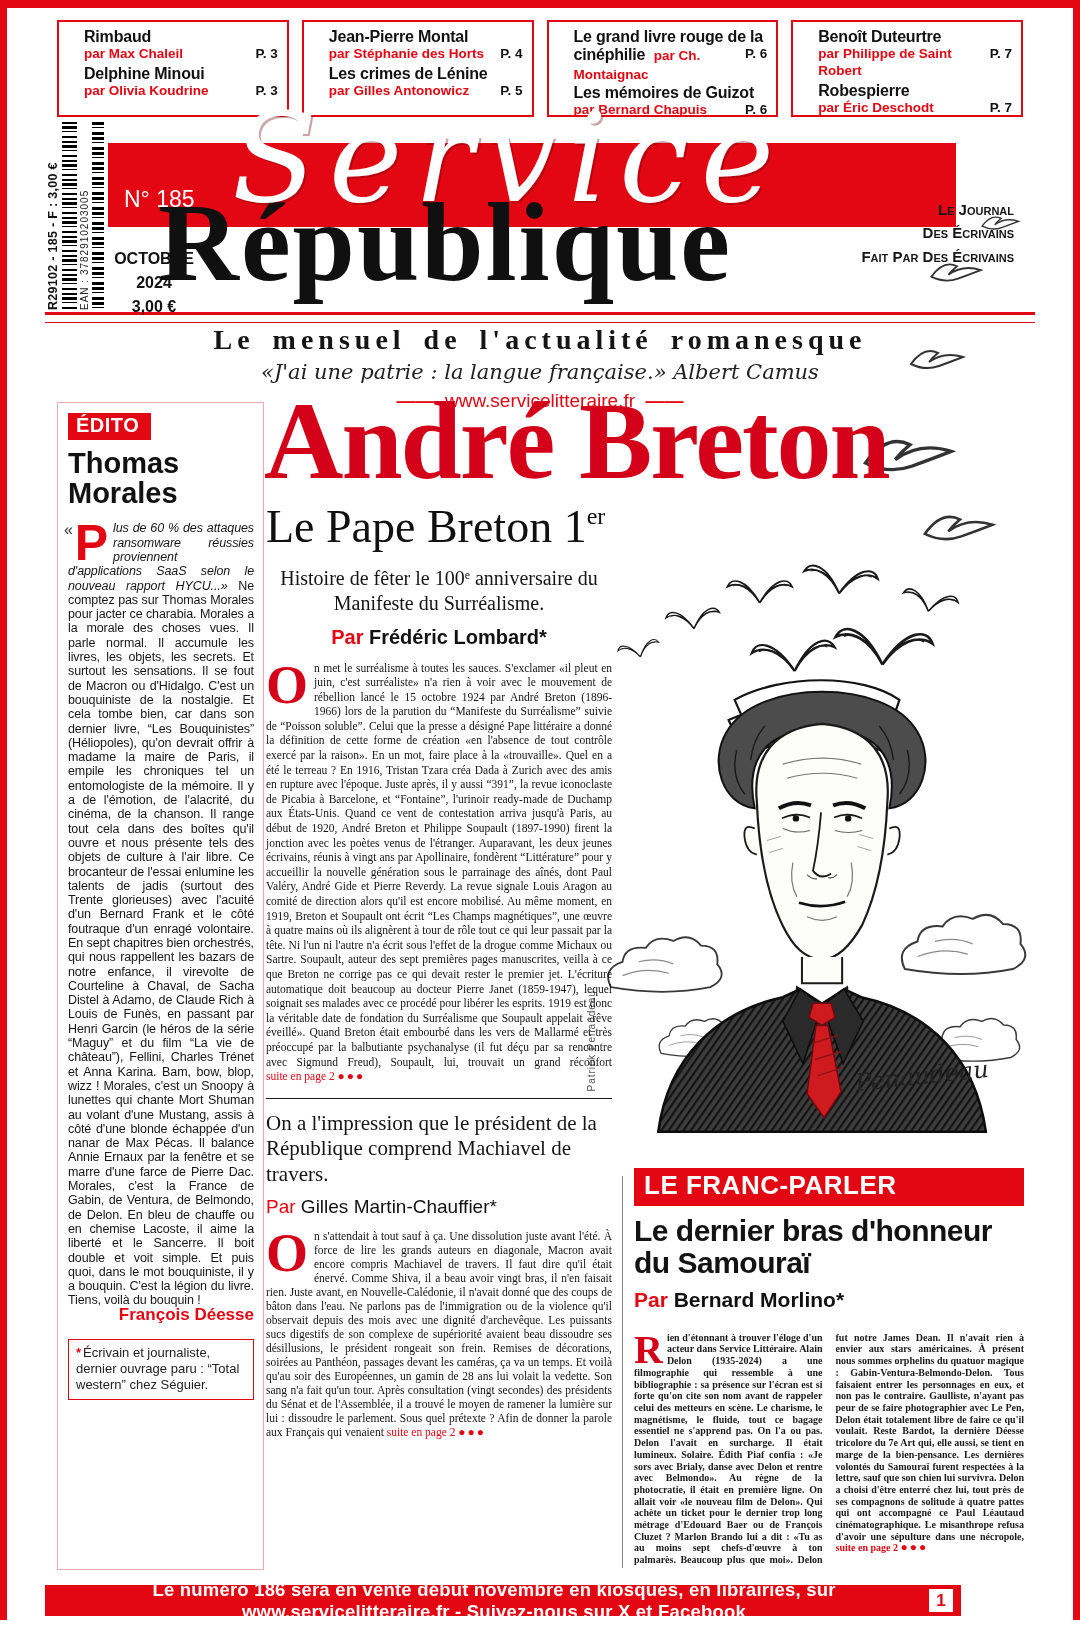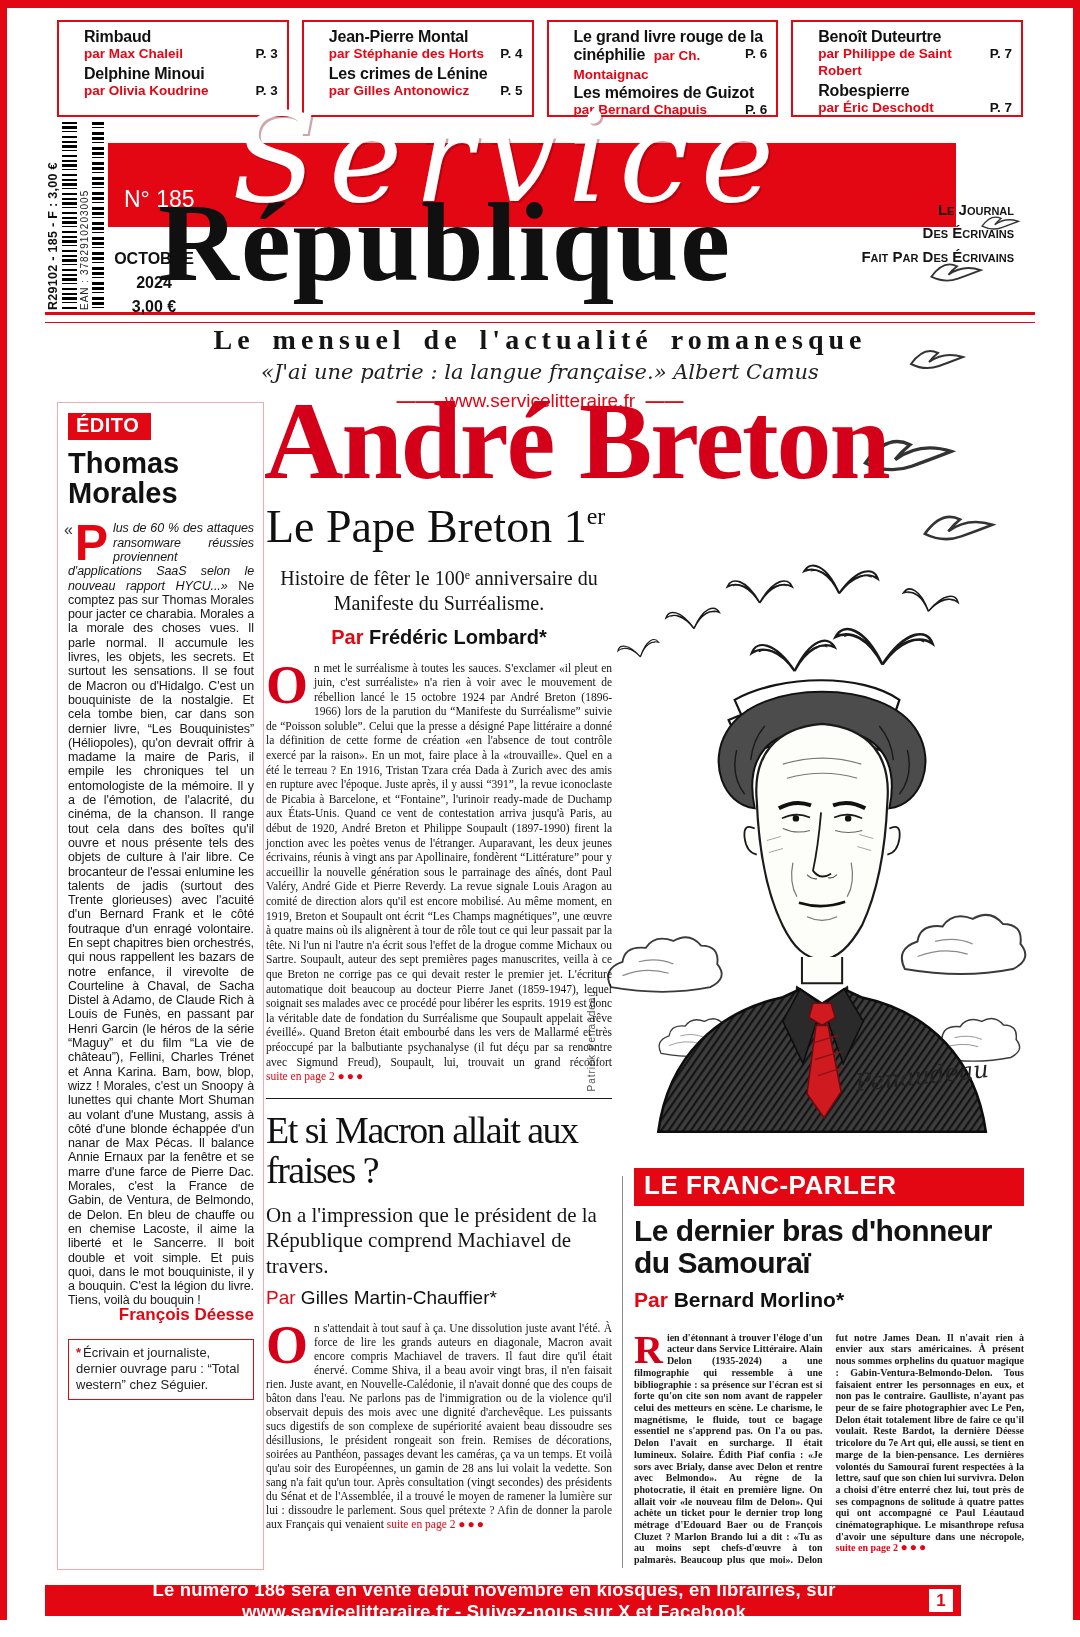--- a/index.html
+++ b/index.html
@@ -310,21 +310,20 @@
   <div class="center-col">
     <div class="subhead"><span>Le Pape Breton 1</span><sup>er</sup></div>
     <div class="standfirst"><span>Histoire de fêter le 100</span><sup>e</sup><span> anniversaire du Manifeste du Surréalisme.</span></div>
     <div class="byline"><span class="par">Par</span> <span>Frédéric Lombard*</span></div>
     <p class="article-body">
       <span class="dropcap-serif">O</span><span>n met le surréalisme à toutes les sauces. S'exclamer «il pleut en juin, c'est surréaliste» n'a rien à voir avec le mouvement de rébellion lancé le 15 octobre 1924 par André Breton (1896-1966) lors de la parution du “Manifeste du Surréalisme” suivie de “Poisson soluble”. Celui que la presse a désigné Pape littéraire a donné la définition de cette forme de création «en l'absence de tout contrôle exercé par la raison». En un mot, faire place à la «trouvaille». Quel en a été le terreau ? En 1916, Tristan Tzara créa Dada à Zurich avec des amis en rupture avec l'époque. Juste après, il y aussi “391”, la revue iconoclaste de Picabia à Barcelone, et “Fontaine”, l'urinoir ready-made de Duchamp aux États-Unis. Quand ce vent de contestation arriva jusqu'à Paris, au début de 1920, André Breton et Philippe Soupault (1897-1990) firent la jonction avec les poètes venus de l'étranger. Auparavant, les deux jeunes écrivains, réunis à vingt ans par Apollinaire, fondèrent “Littérature” pour y accueillir la nouvelle génération sous le parrainage des aînés, dont Paul Valéry, André Gide et Pierre Reverdy. La revue signale Louis Aragon au comité de direction alors qu'il est encore mobilisé. Au même moment, en 1919, Breton et Soupault ont écrit “Les Champs magnétiques”, une œuvre à quatre mains où ils alignèrent à tour de rôle tout ce qui leur passait par la tête. Ni l'un ni l'autre n'a écrit sous l'effet de la drogue comme Michaux ou Sartre. Soupault, auteur des sept premières pages manuscrites, veilla à ce que Breton ne corrige pas ce qui devait rester le premier jet. L'écriture automatique doit beaucoup au docteur Pierre Janet (1859-1947), lequel soignait ses malades avec ce procédé pour libérer les esprits. 1919 est donc la véritable date de fondation du Surréalisme que Soupault appelait «rêve éveillé». Quand Breton était embourbé dans les vers de Mallarmé et très préoccupé par la balbutiante psychanalyse (il fut déçu par sa rencontre avec Sigmund Freud), Soupault, lui, trouvait un grand réconfort </span><span class="suite">suite en page 2</span> <span class="dots">●●●</span>
     </p>
 
     <div class="center-rule"></div>
 
-    <div class="macron-head">Et si Macron allait aux fraises ?</div>
     <div class="macron-stand">On a l'impression que le président de la République comprend Machiavel de travers.</div>
     <div class="byline-left"><span class="par">Par</span> <span>Gilles Martin-Chauffier*</span></div>
     <p class="macron-body">
       <span class="dropcap-serif">O</span><span>n s'attendait à tout sauf à ça. Une dissolution juste avant l'été. À force de lire les grands auteurs en diagonale, Macron avait encore compris Machiavel de travers. Il faut dire qu'il était énervé. Comme Shiva, il a beau avoir vingt bras, il n'en faisait rien. Juste avant, en Nouvelle-Calédonie, il n'avait donné que des coups de bâton dans l'eau. Ne parlons pas de l'immigration ou de la violence qu'il observait depuis des mois avec une dignité d'archevêque. Les puissants sucs digestifs de son complexe de supériorité avaient beau dissoudre ses désillusions, le président rongeait son frein. Remises de décorations, soirées au Panthéon, passages devant les caméras, ça va un temps. Et voilà qu'au soir des Européennes, un gamin de 28 ans lui volait la vedette. Son sang n'a fait qu'un tour. Après consultation (vingt secondes) des présidents du Sénat et de l'Assemblée, il a trouvé le moyen de ramener la lumière sur lui : dissoudre le parlement. Sous quel prétexte ? Afin de donner la parole aux Français qui venaient </span><span class="suite">suite en page 2</span> <span class="dots">●●●</span>
     </p>
   </div>
 
   <div class="divider-v"></div>
   <div class="franc">
     <div class="franc-banner">LE FRANC-PARLER</div>

